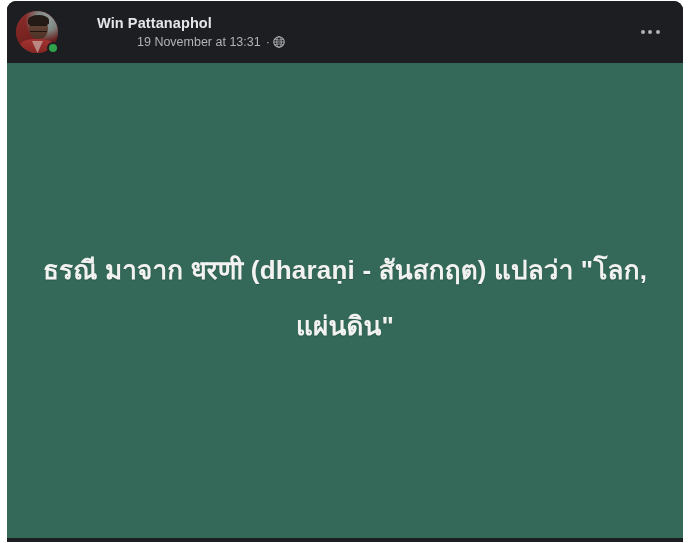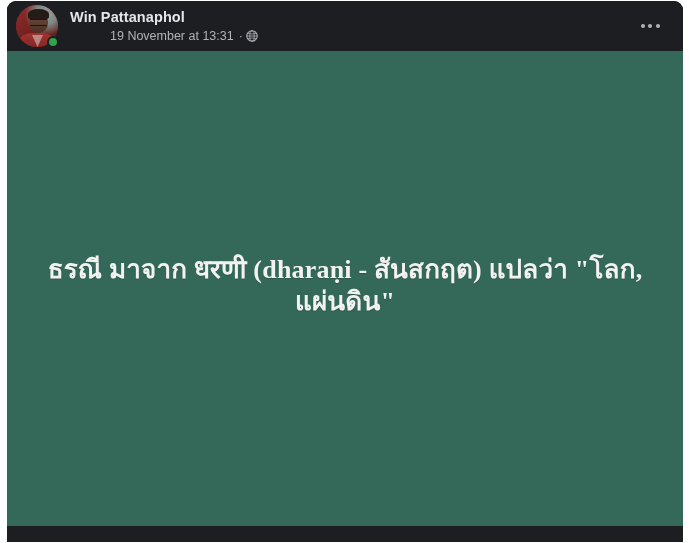--- a/index.html
+++ b/index.html
@@ -22,26 +22,27 @@
     height: 541px;
     background: #1c1e21;
     border-radius: 9px 9px 0 0;
     overflow: hidden;
     box-sizing: border-box;
   }
 
   
   .post-header {
     position: relative;
-    height: 50px;
+    height: 62px;
     background: #1c1e21;
     display: flex;
     align-items: center;
     padding: 0 10px 0 9px;
     box-sizing: border-box;
+    gap: 27px;
   }
 
   .avatar-wrap {
     position: relative;
     width: 42px;
     height: 42px;
     flex: 0 0 42px;
     margin-right: 12px;
   }
   .avatar {
@@ -188,27 +189,27 @@
     display: flex;
     align-items: center;
     justify-content: center;
     box-sizing: border-box;
     padding: 0 26px;
   }
   .post-text {
     color: #f2f2f0;
     font-size: 26px;
     font-weight: bold;
-    line-height: 32px;
+    line-height: 56px;
     text-align: center;
     letter-spacing: .2px;
     text-shadow: 0 1px 1px rgba(0,0,0,.18);
     max-width: 610px;
     margin-top: -6px;
-    font-family: Liberation Serif, serif;
+    font-family: Liberation Sans, sans-serif;
   }
 </style>
 </head>
 <body>
 
 <div class="post-card">
 
   <div class="post-header">
 
     <div class="avatar-wrap">

